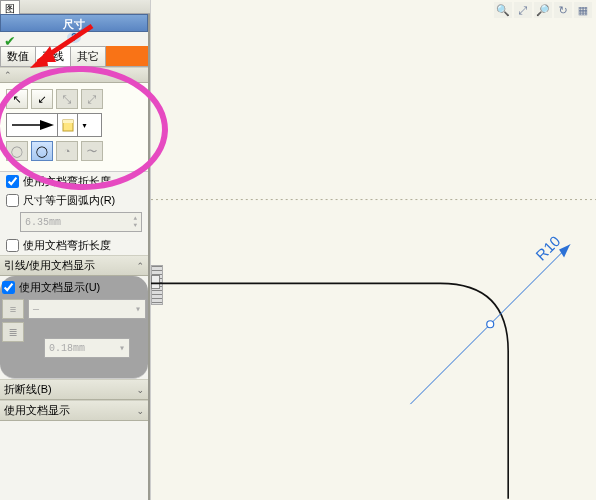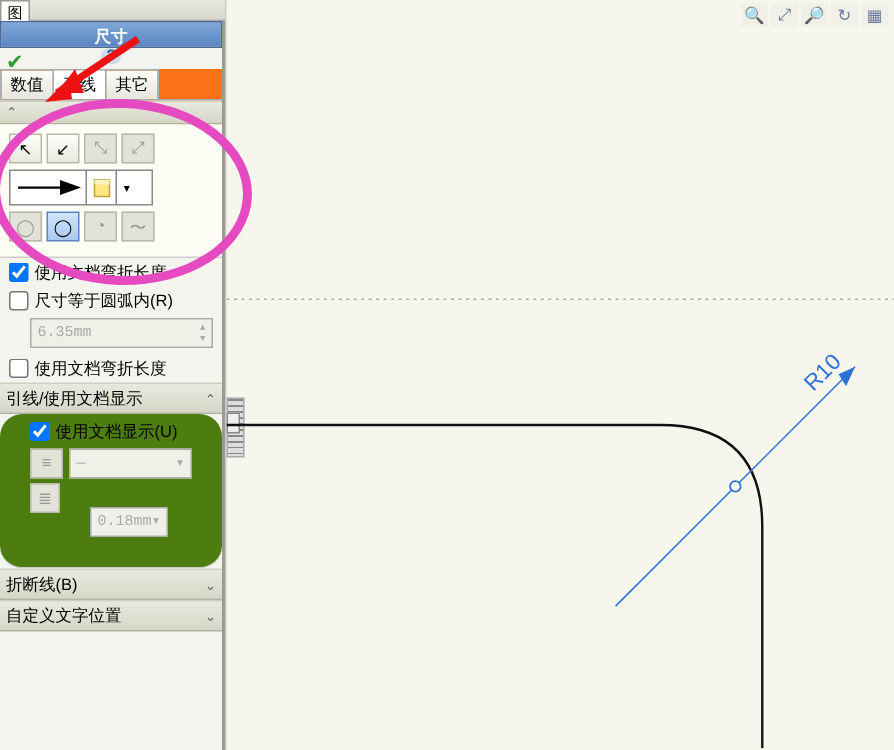--- a/index.html
+++ b/index.html
@@ -103,21 +103,21 @@
   .numfield {
     display: flex; align-items: center; margin: 2px 6px 4px 20px;
     background: #fff; border: 1px solid #aaa; height: 20px;
     color: #888; font-size: 10px; padding: 0 4px;
     justify-content: space-between;
     font-family: Liberation Mono, monospace;
   }
   .numfield.disabled { background: #f0f0e8; color: #aaa; }
   .spin { display: flex; flex-direction: column; font-size: 6px; line-height: 7px; }
   .stylegrid {
-    padding: 4px 20px; background: #4d7c0f; border-bottom: 1px solid #ccc; border-radius: 15px;
+    padding: 4px 2px; background: #a3a3a3; border-bottom: 1px solid #ccc; border-radius: 15px;
   }
   
   .vtoolbar {
     position: absolute; top: 2px; right: 4px;
     display: flex; gap: 2px;
   }
   .vtoolbar .vbtn {
     width: 18px; height: 16px; background: #f0f0e8;
     display: flex; align-items: center; justify-content: center;
     font-size: 11px; color: #6a7a9a;
@@ -244,21 +244,21 @@
         <span>▾</span>
       </div>
     </div>
   </div>
 
   <div class="section-hd">
     <span>折断线(B)</span>
     <span class="chev">⌄</span>
   </div>
   <div class="section-hd">
-    <span>自定义文字位置</span>
+    <span>使用文档显示</span>
     <span class="chev">⌄</span>
   </div>
 </div>
 
 <div class="viewport">
   <div class="vtoolbar">
     <div class="vbtn">🔍</div>
     <div class="vbtn">⤢</div>
     <div class="vbtn">🔎</div>
     <div class="vbtn">↻</div>

